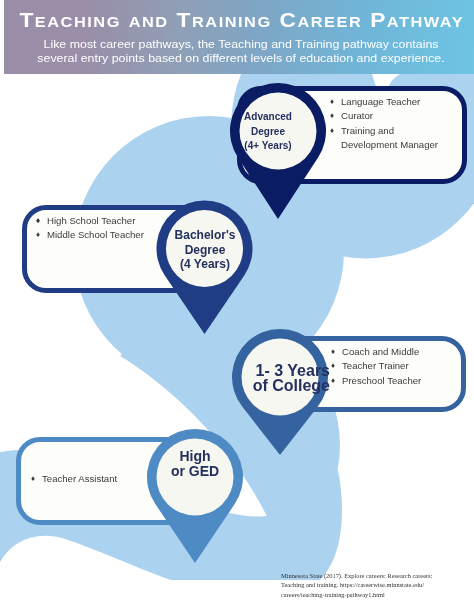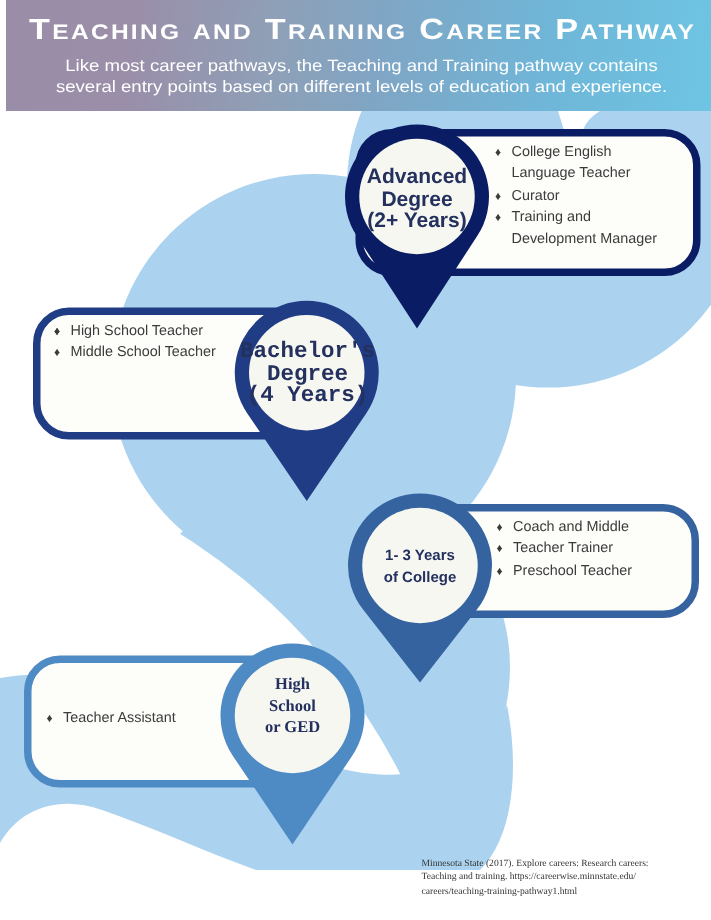--- a/index.html
+++ b/index.html
@@ -35,21 +35,20 @@
     <path fill="#ABD3F0" d="M 0 452 L 0 580 L 320 580 C 345 555 345 505 338 470
        C 320 512 265 530 205 505 C 140 478 70 440 0 452 Z"></path>
     <path fill="#ffffff" d="M 0 562 C 14 538 40 530 68 540 C 115 556 165 582 225 597 C 270 608 310 612 345 613 L 0 613 Z"></path>
     <path fill="#ffffff" d="M 372 74 L 400 74 C 392 79 389 84 388 90 L 377 90 Z"></path>
   </svg>
 
   <div class="box" style="left:237px;top:86px;width:230px;height:98px;border:5.4px solid #0A1C63;border-radius:24px;"></div>
   <div class="bullets" style="left:330px;top:95px;width:140px;font-size:9.6px;line-height:14.4px;">
       <div style="position: relative; padding-left: 11px;">
         <span style="position: absolute; left: 0px; top: 0px; font-size: 8px;">♦</span>
-        <div>College English</div>
         <div>Language Teacher</div>
       </div>
       <div style="position: relative; padding-left: 11px;">
         <span style="position: absolute; left: 0px; top: 0px; font-size: 8px;">♦</span>
         <div>Curator</div>
       </div>
       <div style="position: relative; padding-left: 11px;">
         <span style="position: absolute; left: 0px; top: 0px; font-size: 8px;">♦</span>
         <div>Training and</div>
         <div>Development Manager</div>
@@ -107,37 +106,36 @@
     <g>
       <path fill="#34639F" d="M 242.17 406.54 A 48 48 0 1 1 317.83 406.54 L 280 455 Z"></path>
       <circle cx="280" cy="377" r="38.5" fill="#F7F7F2"></circle>
     </g>
     <g>
       <path fill="#4E8AC4" d="M 155.17 503.79 A 48 48 0 1 1 234.83 503.79 L 195 563 Z"></path>
       <circle cx="195" cy="477" r="38.5" fill="#F7F7F2"></circle>
     </g>
   </svg>
 
-  <div class="pinlabel" style="left:228px;top:110px;width:100px;font-size:14px;line-height:14.5px;">
+  <div class="pinlabel" style="left:218px;top:110px;width:100px;font-size:10px;line-height:14.5px;">
       <div>Advanced</div>
       <div>Degree</div>
-      <div>(2+ Years)</div>
+      <div>(4+ Years)</div>
     </div>
-  <div class="pinlabel" style="left:155px;top:228px;width:100px;font-size:15px;line-height:14.5px;font-family:Liberation Mono, monospace;">
+  <div class="pinlabel" style="left:155px;top:228px;width:100px;font-size:12px;line-height:14.5px;">
       <div>Bachelor's</div>
       <div>Degree</div>
       <div>(4 Years)</div>
     </div>
-  <div class="pinlabel" style="left:230px;top:364px;width:100px;font-size:10px;line-height:14.5px;">
+  <div class="pinlabel" style="left:230px;top:364px;width:100px;font-size:16px;line-height:14.5px;text-align:right;">
       <div>1- 3 Years</div>
       <div>of College</div>
     </div>
-  <div class="pinlabel" style="left:145px;top:449px;width:100px;font-size:11px;line-height:14.5px;font-family:Liberation Serif, serif;">
+  <div class="pinlabel" style="left:145px;top:449px;width:100px;font-size:14px;line-height:14.5px;">
       <div>High</div>
-      <div>School</div>
       <div>or GED</div>
     </div>
 
   <div class="hdr">
     <div class="hdr-title">Teaching and Training Career Pathway</div>
     <div class="hdr-sub">
       <div>Like most career pathways, the Teaching and Training pathway contains</div>
       <div>several entry points based on different levels of education and experience.</div>
     </div>
   </div>

